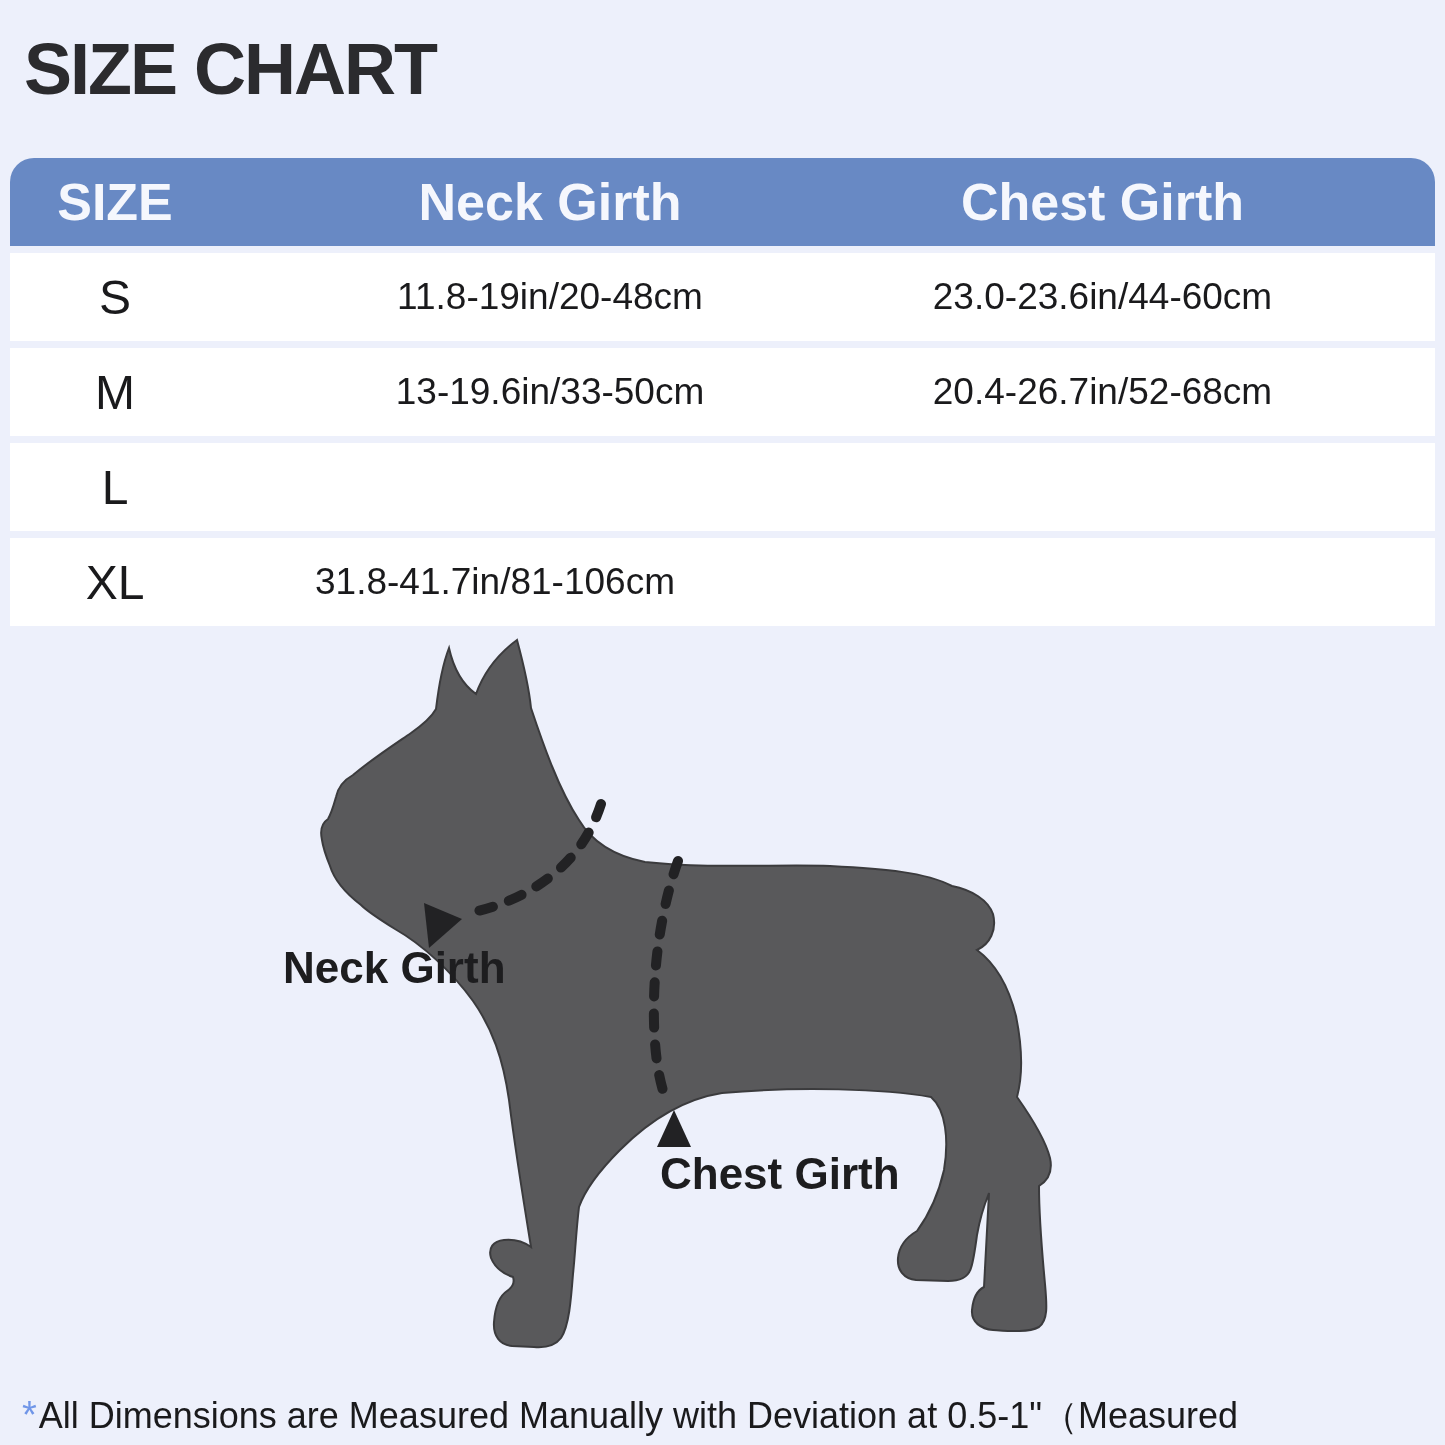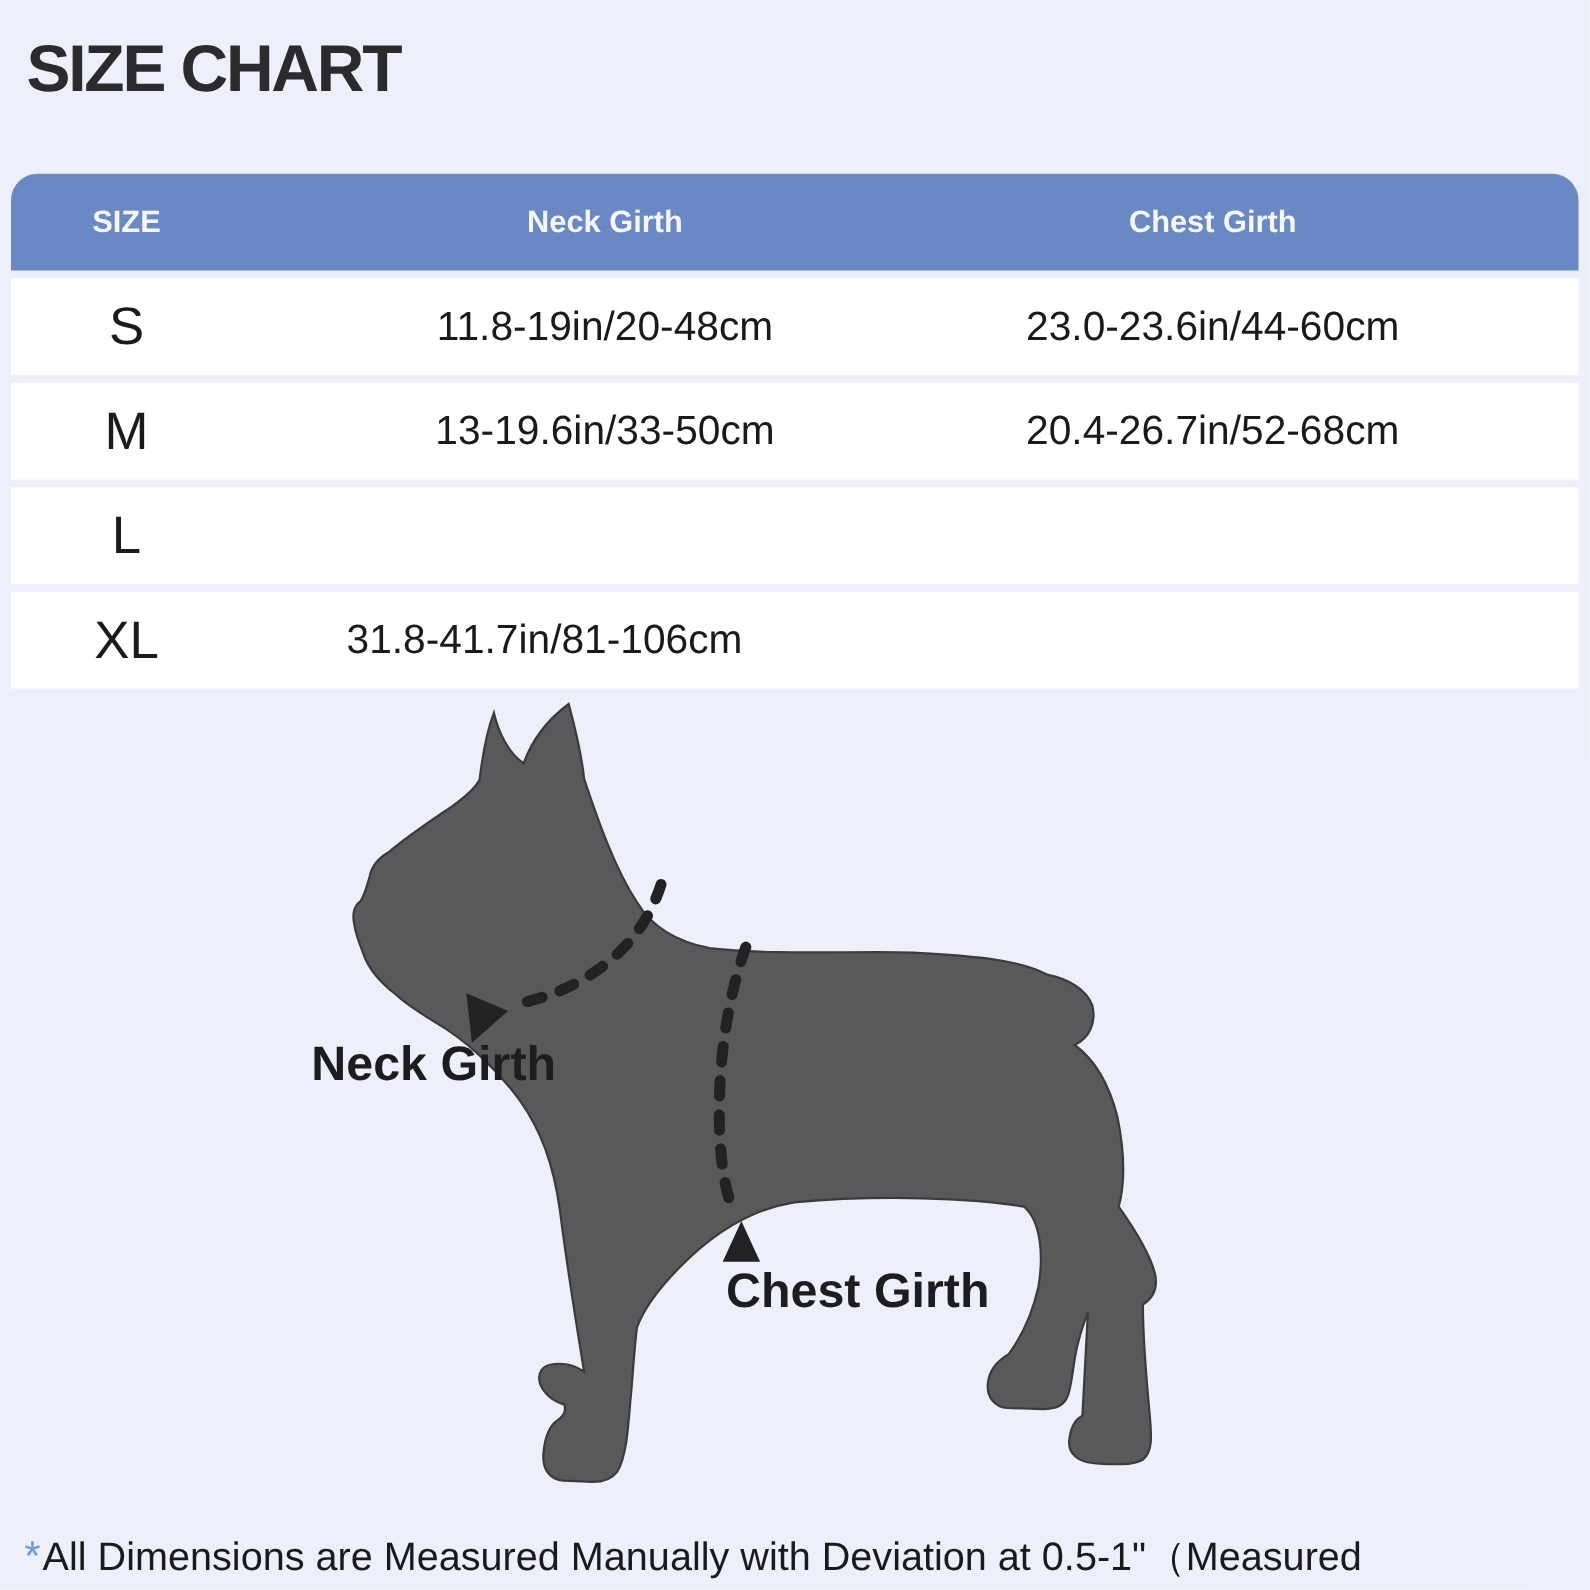--- a/index.html
+++ b/index.html
@@ -5,40 +5,40 @@
   html,body{margin:0;padding:0;}
   .page{
     position:relative;
     width:1445px;height:1445px;
     background:var(--bg,#edf0fb);
     font-family:"Liberation Sans",sans-serif;
     overflow:hidden;
   }
   .title{
     position:absolute;left:24px;top:28px;
-    font-size:60px;font-weight:bold;letter-spacing:-2px;
+    font-size:72px;font-weight:bold;letter-spacing:-2px;
     color:var(--title,#2b2b2e);
     margin:0;line-height:1.15;
   }
   
   .size-table{
     position:absolute;left:10px;top:158px;width:1425px;
   }
   .trow{
     display:grid;
     grid-template-columns:210px 660px 555px;
     align-items:center;
     text-align:center;
   }
   .thead{
     height:88px;
     background:var(--header-bg,#6889c4);
     border-radius:24px 24px 0 0;
     color:var(--header-text,#f5f7fd);
-    font-weight:bold;font-size:28px;
+    font-weight:bold;font-size:52px;
   }
   .tbody-row{
     height:88px;
     background:var(--row-bg,#ffffff);
     color:var(--text,#1a1a1c);
     font-size:37px;
     margin-top:7px;
   }
   .tbody-row:first-of-type{margin-top:0;}
   .cell-size{font-size:48px;}

